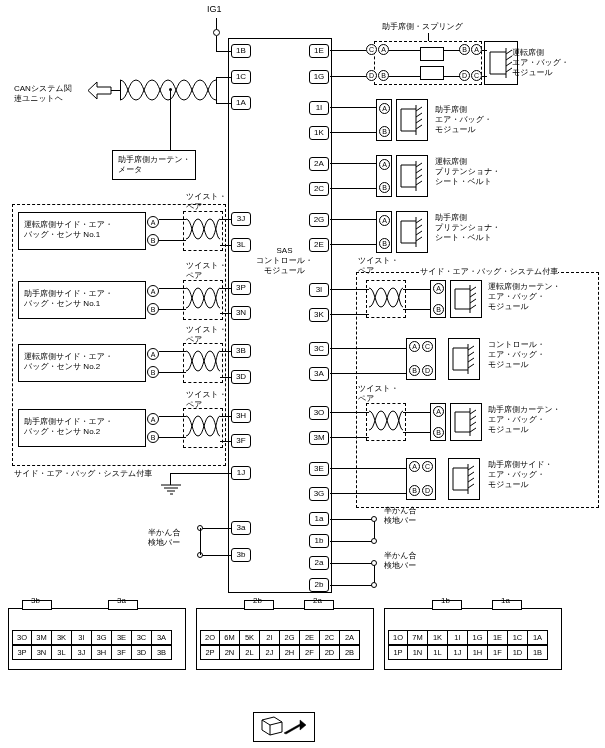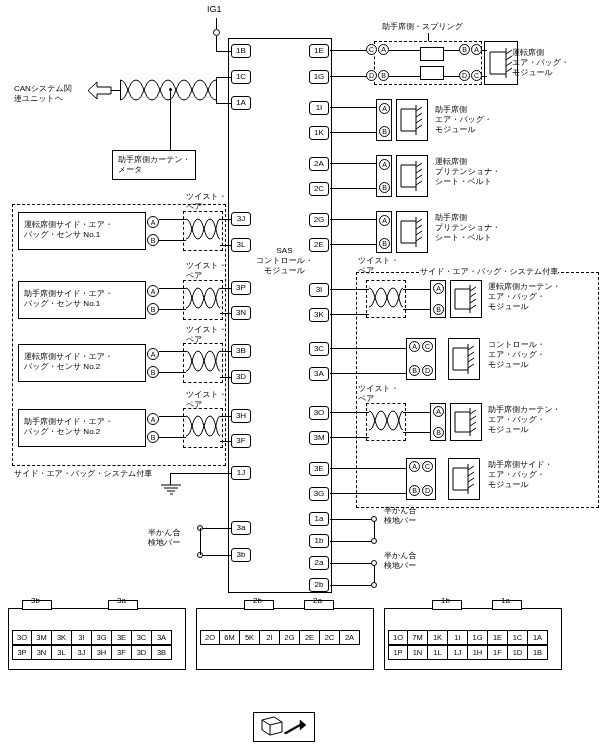--- a/index.html
+++ b/index.html
@@ -418,20 +418,30 @@
   <div class="cellrow" style="left:200px;top:630px;">
     <div class="cell"><span>2O</span></div>
     <div class="cell"><span>6M</span></div>
     <div class="cell"><span>5K</span></div>
     <div class="cell"><span>2I</span></div>
     <div class="cell"><span>2G</span></div>
     <div class="cell"><span>2E</span></div>
     <div class="cell"><span>2C</span></div>
     <div class="cell"><span>2A</span></div>
   </div>
+  <div class="cellrow" style="left:200px;top:645px;">
+    <div class="cell"><span>2P</span></div>
+    <div class="cell"><span>2N</span></div>
+    <div class="cell"><span>2L</span></div>
+    <div class="cell"><span>2J</span></div>
+    <div class="cell"><span>2H</span></div>
+    <div class="cell"><span>2F</span></div>
+    <div class="cell"><span>2D</span></div>
+    <div class="cell"><span>2B</span></div>
+  </div>
 
   <div class="conn" style="left:384px;top:608px;width:178px;height:62px;"></div>
   <div class="conn" style="left:432px;top:600px;width:30px;height:10px;"></div>
   <div class="txt" style="left:441px;top:596px;"><span>1b</span></div>
   <div class="conn" style="left:492px;top:600px;width:30px;height:10px;"></div>
   <div class="txt" style="left:501px;top:596px;"><span>1a</span></div>
   <div class="cellrow" style="left:388px;top:630px;">
     <div class="cell"><span>1O</span></div>
     <div class="cell"><span>7M</span></div>
     <div class="cell"><span>1K</span></div>

